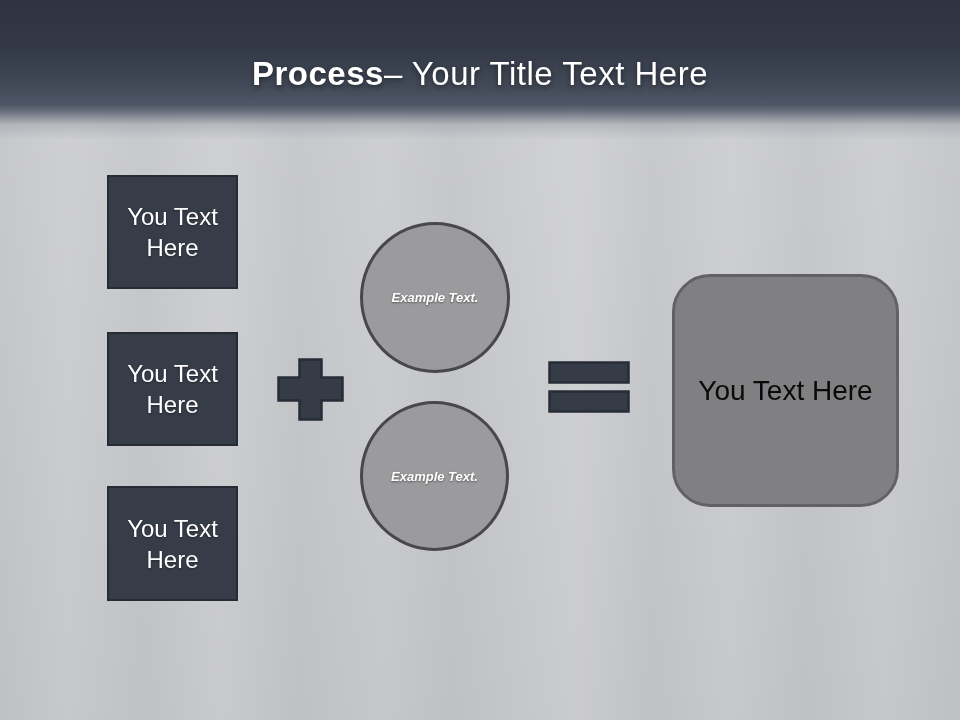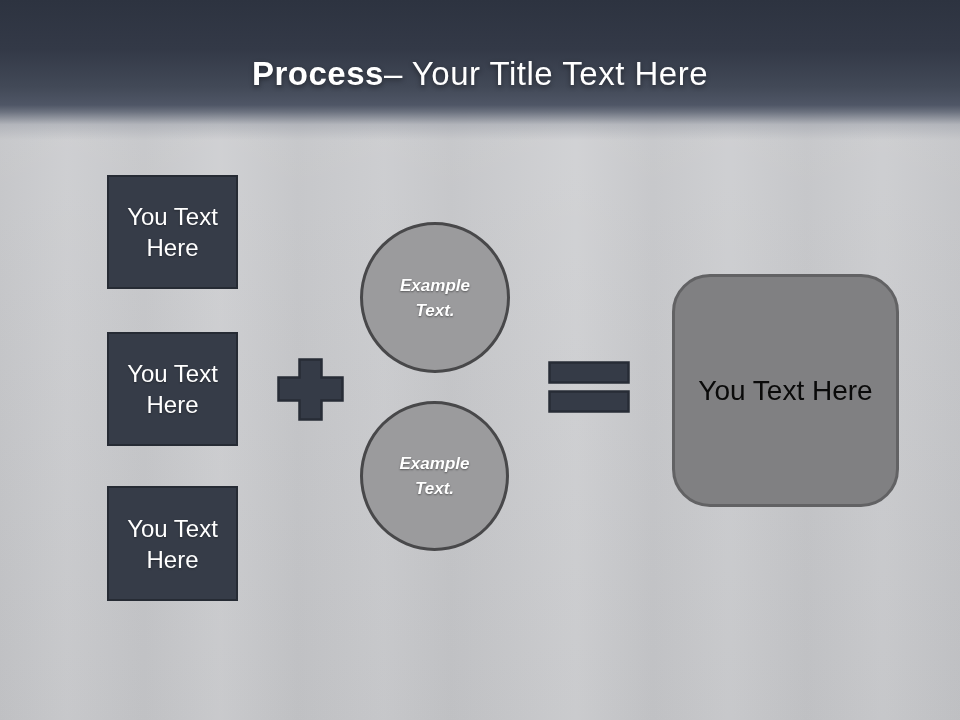--- a/index.html
+++ b/index.html
@@ -56,21 +56,21 @@
   .equals { position: absolute; left: 548px; top: 361px; }
 
   
   .circle {
     position: absolute;
     box-sizing: border-box;
     background: #9b9b9d; border: 3px solid #48484a; border-radius: 50%;
     display: flex; align-items: center; justify-content: center;
     text-align: center;
     color: #ffffff; font-weight: 700; font-style: italic;
-    font-size: 17px; line-height: 25px;
+    font-size: 13px; line-height: 25px;
     text-shadow: 0 1px 2px rgba(0,0,0,0.45);
   }
   .c1 { left: 360px; top: 222px; width: 150px; height: 151px; }
   .c2 { left: 360px; top: 401px; width: 149px; height: 150px; }
   .circle-label { display: block; width: 90px; }
 
   
   .result {
     position: absolute; left: 672px; top: 274px; width: 227px; height: 233px;
     box-sizing: border-box;

